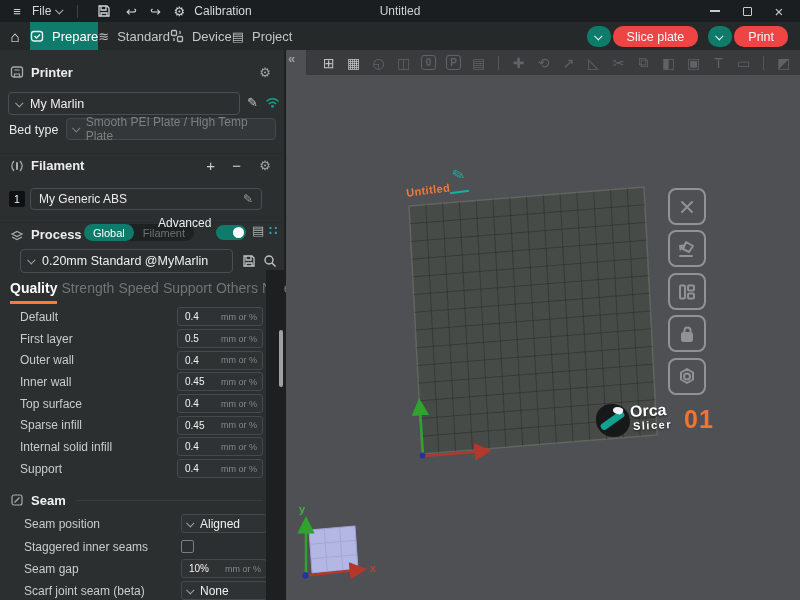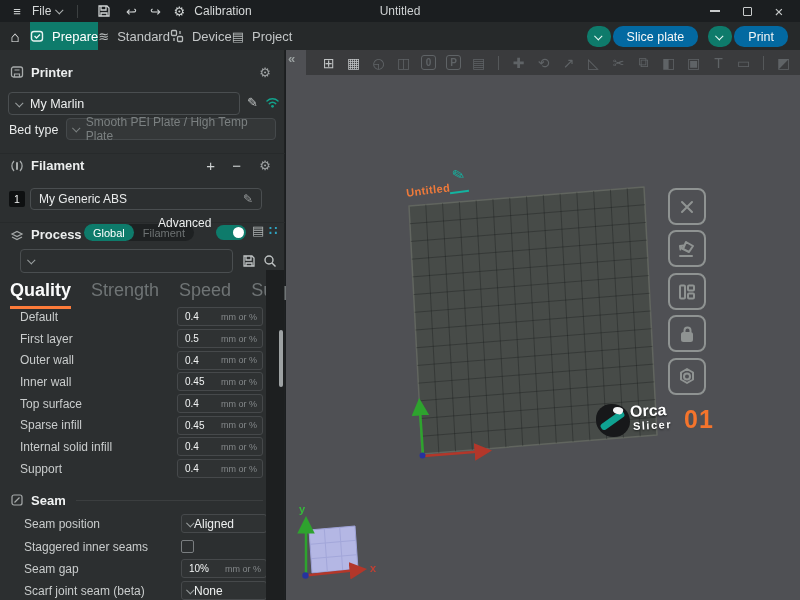--- a/index.html
+++ b/index.html
@@ -29,21 +29,21 @@
   .nav-tab { height:28px; display:flex; align-items:center; gap:8px; padding:0 0;
     color:#c3c6c7; font-size:13px; }
   .nav-tab .ic { font-size:13px; color:#b9bdbd; }
   .nav-tab.active { background:#0e7b6b; color:#ffffff; }
   .nav-tab.active .ic { color:#e8f4f1; }
   .nav-right { position:absolute; right:12px; top:26px; display:flex; gap:10px; }
   .split-btn { display:flex; gap:2px; }
   .split-btn .drop { width:24px; height:21px; background:#0e7b6b; border-radius:10px;
     display:flex; align-items:center; justify-content:center; }
   .split-btn .drop .chev { border-color:#eafaf6; }
-  .split-btn .body { height:21px; background:#0369a1; border-radius:10px; color:#f4f6f6;
+  .split-btn .body { height:21px; background:#ef4444; border-radius:10px; color:#f4f6f6;
     font-size:12.5px; display:flex; align-items:center; padding:0 14px; }
 
   
   #sidebar { position:absolute; left:0; top:50px; width:285px; height:550px; background:#2c2f30;
     color:#cdd0d0; font-size:12px; border-right:1px solid #1f2122;padding-left:29px; }
   .sec-head { position:absolute; left:0; width:285px; height:22px; display:flex; align-items:center; }
   .sec-ico { width:16px; margin-left:9px; color:#a7abab; font-size:12px; display:flex; justify-content:center; }
   .sec-title { margin-left:6px; color:#eceeee; font-size:13px; font-weight:bold; }
   .sec-gear { position:absolute; right:14px; color:#9fa3a4; font-size:13px; }
   .fil-plus { position:absolute; right:70px; color:#cfd3d3; font-size:15px; }
@@ -70,39 +70,39 @@
     display:flex; align-items:center; font-size:11px; }
   .pill .seg-on { background:#0e7b6b; color:#fff; height:17px; border-radius:9px; display:flex;
     align-items:center; padding:0 9px; }
   .pill .seg-off { color:#6d7273; padding:0 9px; }
   .adv-label { position:absolute; left:158px; top:166px; color:#eceeee; font-size:12px; }
   .toggle { position:absolute; left:216px; top:175px; width:30px; height:15px; background:#0e7b6b; border-radius:8px; }
   .toggle .knob { position:absolute; right:2px; top:1.8px; width:11.5px; height:11.5px; background:#fff; border-radius:50%; }
   .proc-ico1 { position:absolute; left:252px; top:174px; color:#aeb2b2; font-size:13px; }
   .proc-ico2 { position:absolute; left:269px; top:174px; color:#2fa3c0; font-size:13px; font-weight:bold; }
 
-  .tabs { position:absolute; left:10px; top:230px; display:flex; gap:20px; font-size:18px; color:#6f7475; }
+  .tabs { position:absolute; left:10px; top:230px; display:flex; gap:4px; font-size:14px; color:#6f7475; }
   .tabs .tab { padding-bottom:5px; }
   .tabs .tab.active { color:#fafbfb; font-weight:bold; border-bottom:3px solid #fc7b39; }
 
   .params { position:absolute; left:0; top:256px; width:266px; }
   .prow { position:relative; height:21.7px; display:flex; align-items:center; }
   .prow .lbl { margin-left:20px; color:#c9cccc; font-size:12px; }
   .valbox { position:absolute; left:177px; width:86px; height:19px; border:1px solid #46494b; border-radius:3px;
     background:#2f3233; display:flex; align-items:center; }
   .valbox .val { margin-left:7px; color:#f2f4f4; font-size:10px; }
   .valbox .unit { margin-left:auto; margin-right:5px; color:#84888a; font-size:9px; }
 
   .seam-head { position:absolute; left:0; top:440px; width:285px; height:20px; display:flex; align-items:center; }
   .seam-title { margin-left:6px; color:#f0f2f2; font-size:13px; font-weight:bold; }
   .seam-line { flex:1; height:1px; background:#3b3e3f; margin:0 22px 0 10px; }
   .srow { position:absolute; left:4px; width:266px; height:19px; display:flex; align-items:center; }
   .srow .lbl { margin-left:20px; color:#c9cccc; font-size:12px; }
   .sel { position:absolute; left:177px; width:86px; height:19px; border:1px solid #46494b; border-radius:3px;
-    background:#2f3233; display:flex; align-items:center; padding:0 6px; color:#eef0f0; font-size:12px; }
+    background:#2f3233; display:flex; align-items:center; gap:6px; padding:0 6px; color:#eef0f0; font-size:12px; }
   .sel .chev { border-color:#9ba0a1; }
   .cbox { position:absolute; left:177px; width:13px; height:13px; border:1px solid #7a7e80; border-radius:2px; background:#2c2f30; }
 
   .scroll-track { position:absolute; left:266px; top:220px; width:18px; height:330px; background:#1d1f20; }
   .scroll-thumb { position:absolute; left:13px; top:60px; width:3.5px; height:57px; background:#9ea2a3; border-radius:2px; }
 
   
   #viewport { position:absolute; left:286px; top:50px; width:514px; height:550px; background:#4f5054; }
   #vp-toolbar { position:absolute; left:20px; top:0; width:494px; height:25px; background:#3a3b3d;
     display:flex; align-items:center; padding-left:10px; }
@@ -266,20 +266,21 @@
     </div>
     <span class="adv-label">Advanced</span>
     <div class="toggle">
         <span class="knob"></span>
       </div>
     <span class="proc-ico1 glyph">▤</span>
     <span class="proc-ico2 glyph">∷</span>
 
     <div class="combo" style="left:20px; top:199px; width:213px; height:24px;">
       <span class="chev"></span>
+      <span>0.20mm Standard @MyMarlin</span>
     </div>
     <svg class="side-ico" style="left:242px; top:204px;" width="14" height="14" viewBox="0 0 14 14">
       <path d="M2 2 h8 l2 2 v8 h-10 z M4 2 v4 h5 v-4 M4 9 h6 v3 h-6 z" fill="none" stroke="#c0c4c4" stroke-width="1.3"></path>
     </svg>
     <svg class="side-ico" style="left:263px; top:204px;" width="14" height="14" viewBox="0 0 14 14">
       <circle cx="6" cy="6" r="4" fill="none" stroke="#c0c4c4" stroke-width="1.4"></circle>
       <path d="M9 9 l3.5 3.5" stroke="#c0c4c4" stroke-width="1.4"></path>
     </svg>
 
     <div class="tabs">

